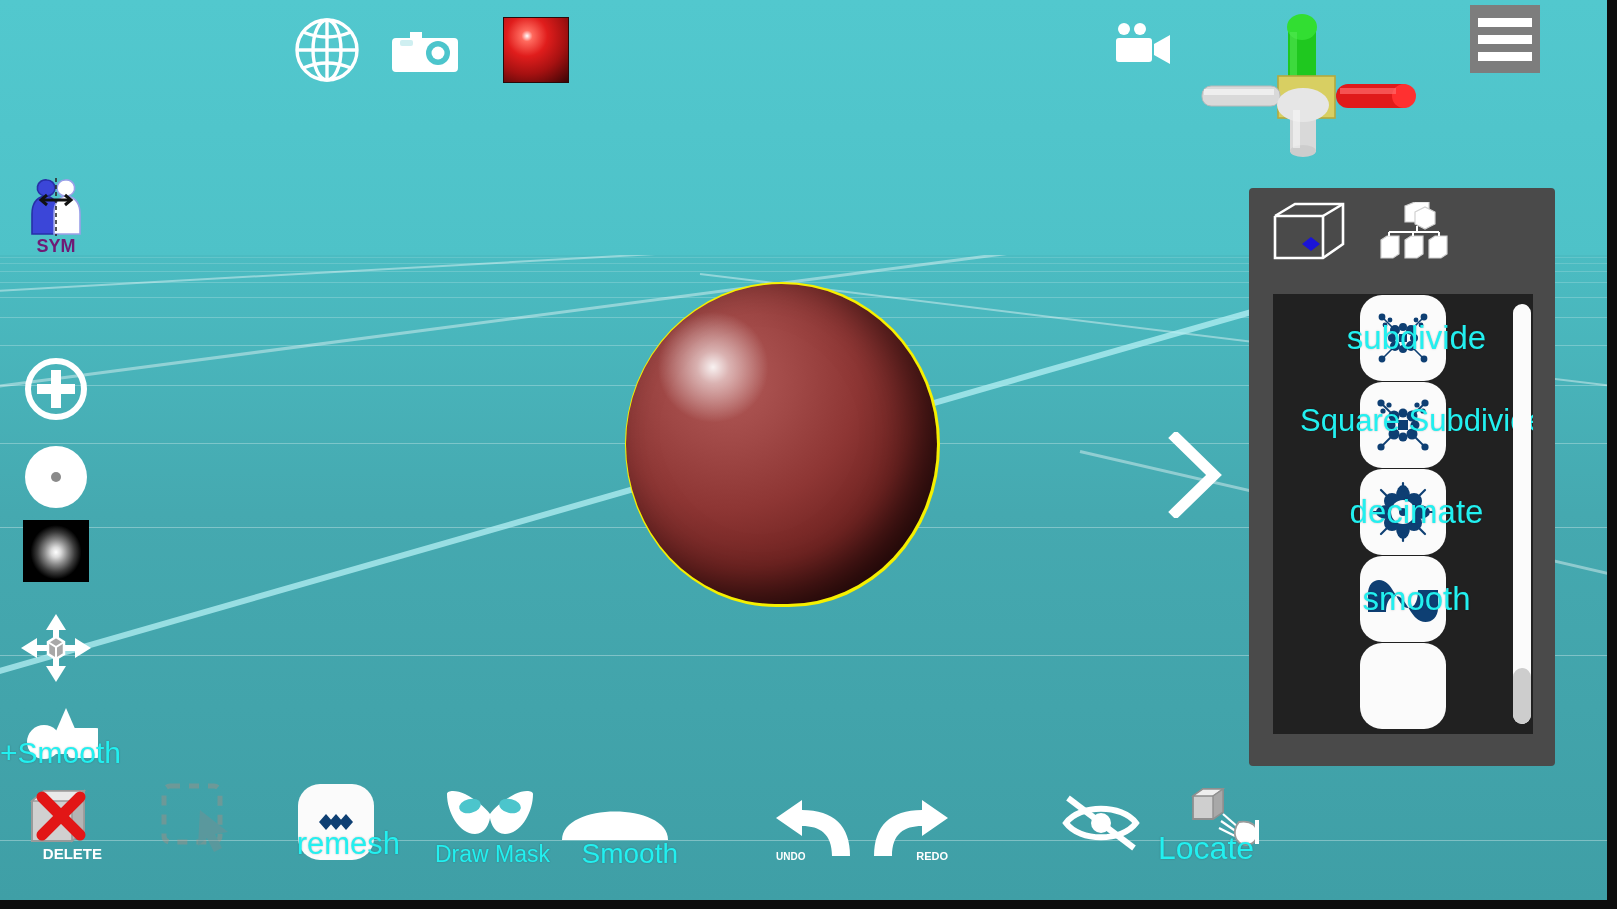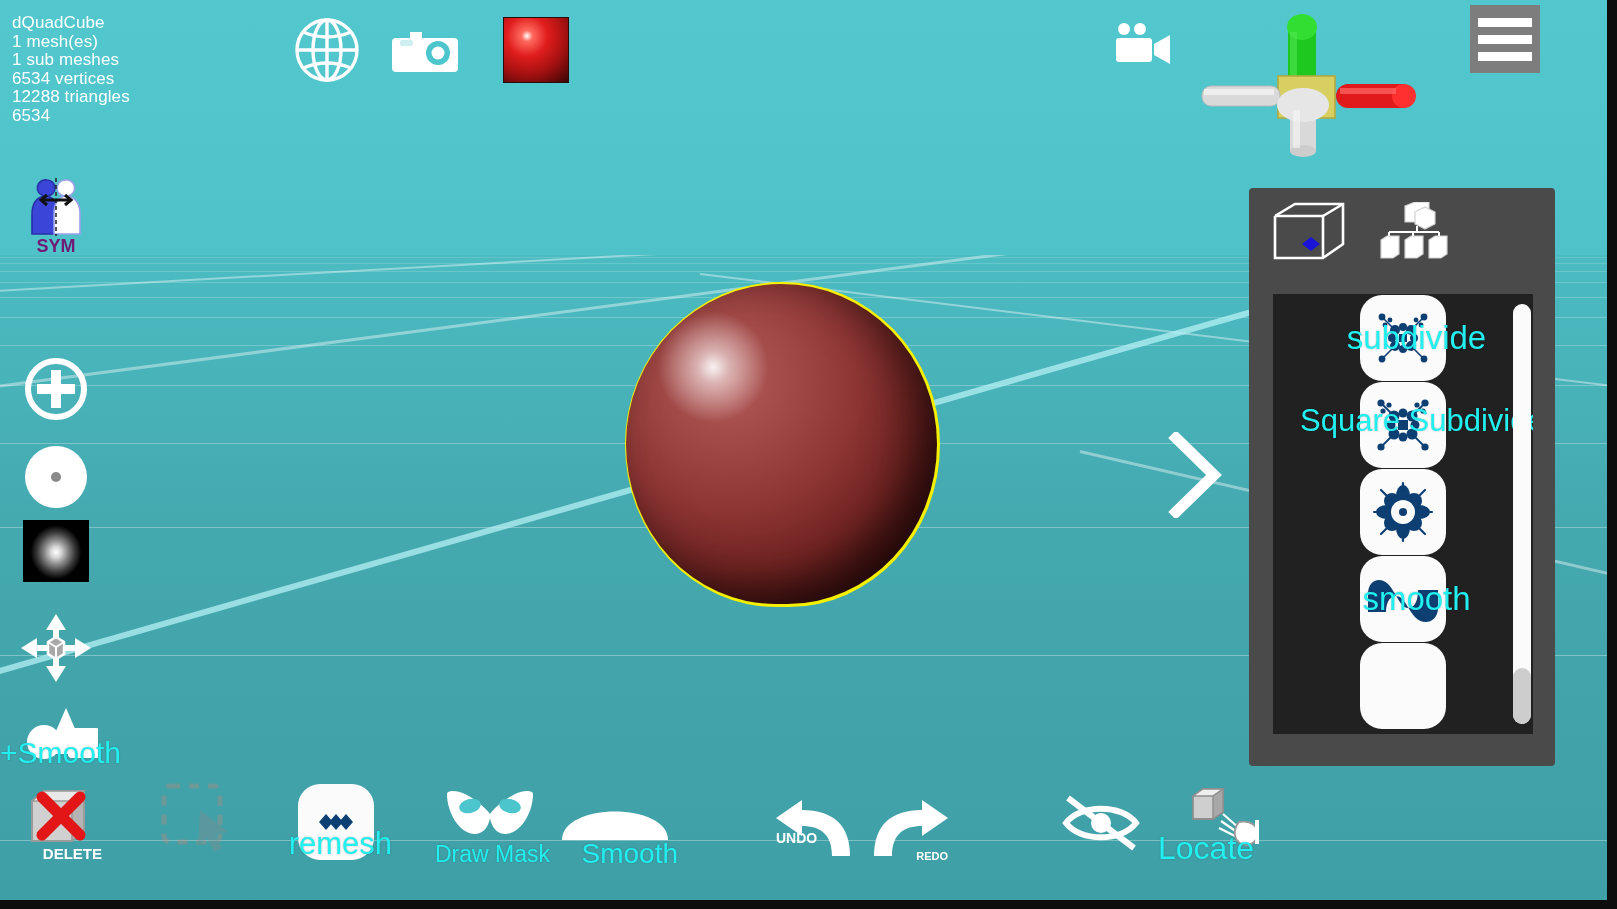--- a/index.html
+++ b/index.html
@@ -135,30 +135,30 @@
   
   .btool { position: absolute; text-align: right; }
   .btool .lbl { white-space: nowrap; }
 
   #delete-btn { left: 8px; top: 785px; width: 94px; }
   #delete-btn .lbl { font-size: 15px; font-weight: bold; margin-top: -2px; }
 
   #selbox-btn { left: 160px; top: 782px; width: 78px; height: 74px; opacity: .35; }
 
   #remesh-btn { left: 272px; top: 784px; width: 128px; }
-  #remesh-btn .lbl { position: absolute; left: 0; right: 8px; top: 42px; font-size: 31px; }
+  #remesh-btn .lbl { position: absolute; left: 0; right: 0; top: 42px; font-size: 31px; }
 
   #drawmask-btn { left: 430px; top: 788px; width: 120px; }
   #drawmask-btn .lbl { position: absolute; left: 0; right: 0; top: 53px; font-size: 23px; }
 
   #smooth-btn { left: 552px; top: 796px; width: 126px; }
   #smooth-btn .lbl { position: absolute; left: 0; right: 0; top: 42px; font-size: 28px; }
 
   #undo-btn { left: 772px; top: 800px; width: 84px; }
-  #undo-btn .lbl { position: absolute; left: 4px; bottom: 18px; font-size: 14px; font-weight: bold; }
+  #undo-btn .lbl { position: absolute; left: 4px; bottom: 2px; font-size: 10px; font-weight: bold; }
   #redo-btn { left: 868px; top: 800px; width: 84px; }
   #redo-btn .lbl { position: absolute; right: 4px; bottom: 2px; font-size: 11px; font-weight: bold; }
 
   #hide-btn { left: 1060px; top: 792px; width: 82px; height: 62px; }
 
   #locate-btn { left: 1160px; top: 786px; width: 130px; }
   #locate-btn .lbl { position: absolute; left: -2px; top: 44px; font-size: 32px; }
 
   
   #right-panel {
@@ -242,28 +242,20 @@
       <div id="sphere"></div>
     </div>
 
     <div id="next-chevron">
       <svg width="56" height="86" viewBox="0 0 56 86">
         <polyline points="8,6 46,43 8,80" fill="none" stroke="#ffffff" stroke-width="11" stroke-linecap="square" stroke-linejoin="miter"></polyline>
       </svg>
     </div>
   </div>
 
-  <div id="stats">
-    <div>dQuadCube</div>
-    <div>1 mesh(es)</div>
-    <div>1 sub meshes</div>
-    <div>6534 vertices</div>
-    <div>12288 triangles</div>
-    <div>6534</div>
-  </div>
 
 
   <div id="globe-btn">
     <svg width="70" height="68" viewBox="0 0 70 68">
       <g fill="none" stroke="#fff" stroke-width="3.4">
         <circle cx="35" cy="34" r="30"></circle>
         <ellipse cx="35" cy="34" rx="14" ry="30"></ellipse>
         <line x1="5" y1="34" x2="65" y2="34"></line>
         <path d="M11 16 Q35 26 59 16"></path>
         <path d="M11 52 Q35 42 59 52"></path>
@@ -582,20 +574,21 @@
               <line x1="35" y1="56" x2="35" y2="64"></line>
               <line x1="6" y1="35" x2="14" y2="35"></line>
               <line x1="56" y1="35" x2="64" y2="35"></line>
               <line x1="13" y1="13" x2="20" y2="20"></line>
               <line x1="57" y1="13" x2="50" y2="20"></line>
               <line x1="13" y1="57" x2="20" y2="50"></line>
               <line x1="57" y1="57" x2="50" y2="50"></line>
             </g>
           </svg>
         </div>
+        <div class="lbl cyan-lbl">decimate</div>
       </div>
 
       <div class="remesh-item">
         <div class="thumb">
           <svg width="74" height="70" viewBox="0 0 74 70">
             <path d="M2 48 L2 30 C2 16 14 12 22 20 C30 28 34 44 42 44 C50 44 52 34 52 26 L72 26 L72 44 C72 58 58 62 50 54 C42 46 38 32 30 32 C22 32 20 42 20 48 Z" fill="#0e3f73"></path>
           </svg>
         </div>
         <div class="lbl cyan-lbl">smooth</div>
       </div>

